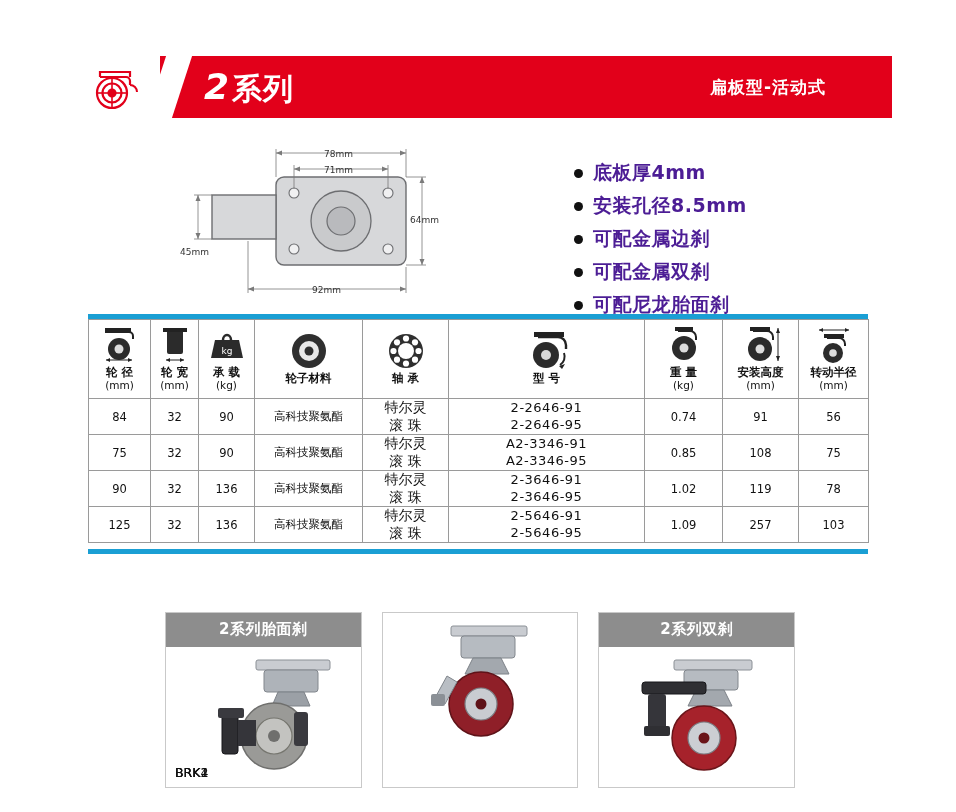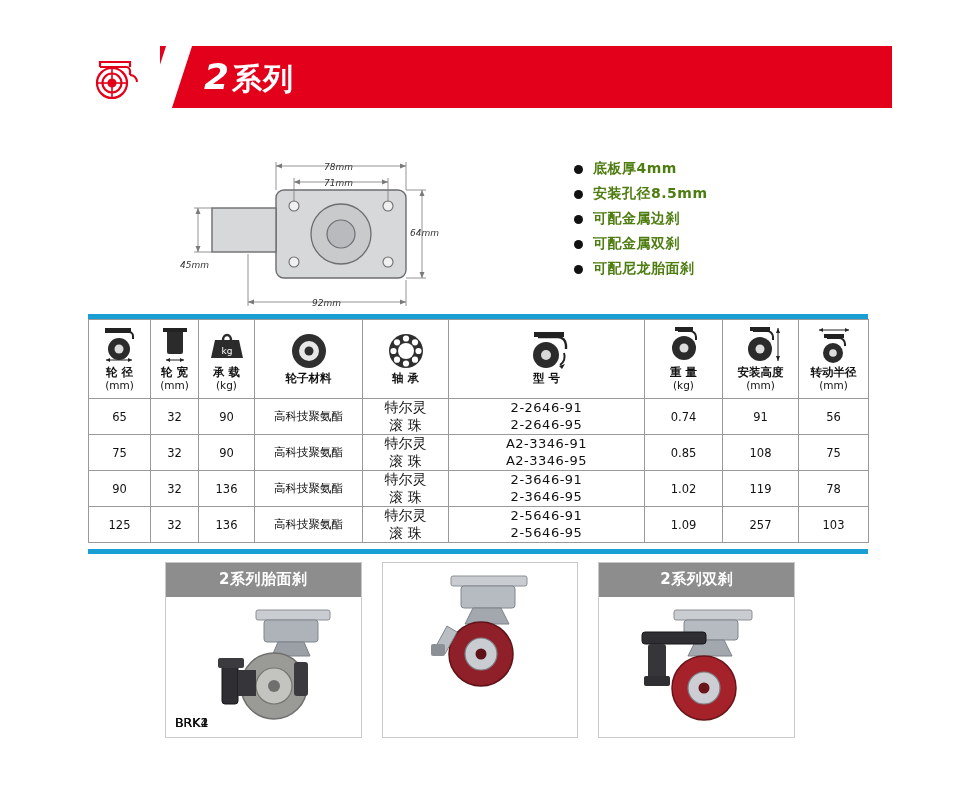--- a/index.html
+++ b/index.html
@@ -13,21 +13,21 @@
     font-family: "DejaVu Sans", "Liberation Sans", sans-serif;
     color: #111;
     position: relative;
     overflow: hidden;
   }
 
   
   .banner {
     position: absolute;
     left: 74px;
-    top: 46px;
+    top: 56px;
     width: 818px;
     height: 62px;
     background: #e2001a;
     display: flex;
     align-items: center;
   }
   .banner-logo {
     width: 86px;
     height: 62px;
     background: #ffffff;
@@ -70,24 +70,23 @@
   .topsec {
     position: absolute;
     left: 74px;
     top: 134px;
     width: 818px;
     height: 176px;
   }
   .drawing {
     position: absolute;
     left: 110px;
-    top: 16px;
+    top: 3px;
     width: 340px;
     height: 170px;
-    font-style: italic;
   }
   .dim-text {
     position: absolute;
     font-size: 9px;
     color: #333;
     white-space: nowrap;
   }
 
   .features {
     position: absolute;
@@ -102,23 +101,23 @@
   }
   .bullet {
     width: 9px;
     height: 9px;
     border-radius: 50%;
     background: #111;
     margin-right: 10px;
     flex: none;
   }
   .feature-text {
-    font-size: 14px;
+    font-size: 19px;
     font-weight: bold;
-    color: #4d7c0f;
+    color: #4c1d95;
     letter-spacing: 0.5px;
   }
 
   
   .table-wrap {
     position: absolute;
     left: 88px;
     top: 314px;
     width: 780px;
   }
@@ -177,21 +176,21 @@
     height: 5px;
     background: #1a9fd4;
     width: 780px;
     margin-top: 6px;
   }
 
   
   .cards {
     position: absolute;
     left: 165px;
-    top: 562px;
+    top: 612px;
     width: 630px;
     display: flex;
     gap: 20px;
   }
   .card {
     width: 196px;
     border: 1px solid #c9c9c9;
     background: #ffffff;
   }
   .card-title {
@@ -237,20 +236,21 @@
       <g stroke="#e2001a" stroke-width="1.6">
         <line x1="11" y1="32" x2="41" y2="32"></line>
         <line x1="26" y1="17" x2="26" y2="47"></line>
       </g>
     </svg>
   </div>
   <div class="banner-slash"></div>
   <div class="banner-series">
     <span class="num">2</span><span>系列</span>
   </div>
+  <div class="banner-right">扁板型-活动式</div>
 </div>
 
 <div class="topsec">
 
   <div class="drawing">
     <svg width="340" height="170" viewBox="0 0 340 170">
 
       <rect x="92" y="40" width="130" height="88" rx="8" fill="#d7d8da" stroke="#6d6e71" stroke-width="1.4"></rect>
 
       <rect x="28" y="58" width="64" height="44" fill="#d7d8da" stroke="#6d6e71" stroke-width="1.4"></rect>
@@ -483,21 +483,21 @@
           </div>
           <div class="hdr-label">
             <span>转动半径</span>
             <span class="unit">(mm)</span>
           </div>
         </td>
       </tr>
     </thead>
     <tbody>
       <tr>
-        <td>65</td>
+        <td>84</td>
         <td>32</td>
         <td>90</td>
         <td>高科技聚氨酯</td>
         <td>
           <div class="bearing-cell">特尔灵</div>
           <div class="bearing-cell">滚 珠</div>
         </td>
         <td>
           <div class="model-cell">2-2646-91</div>
           <div class="model-cell">2-2646-95</div>

